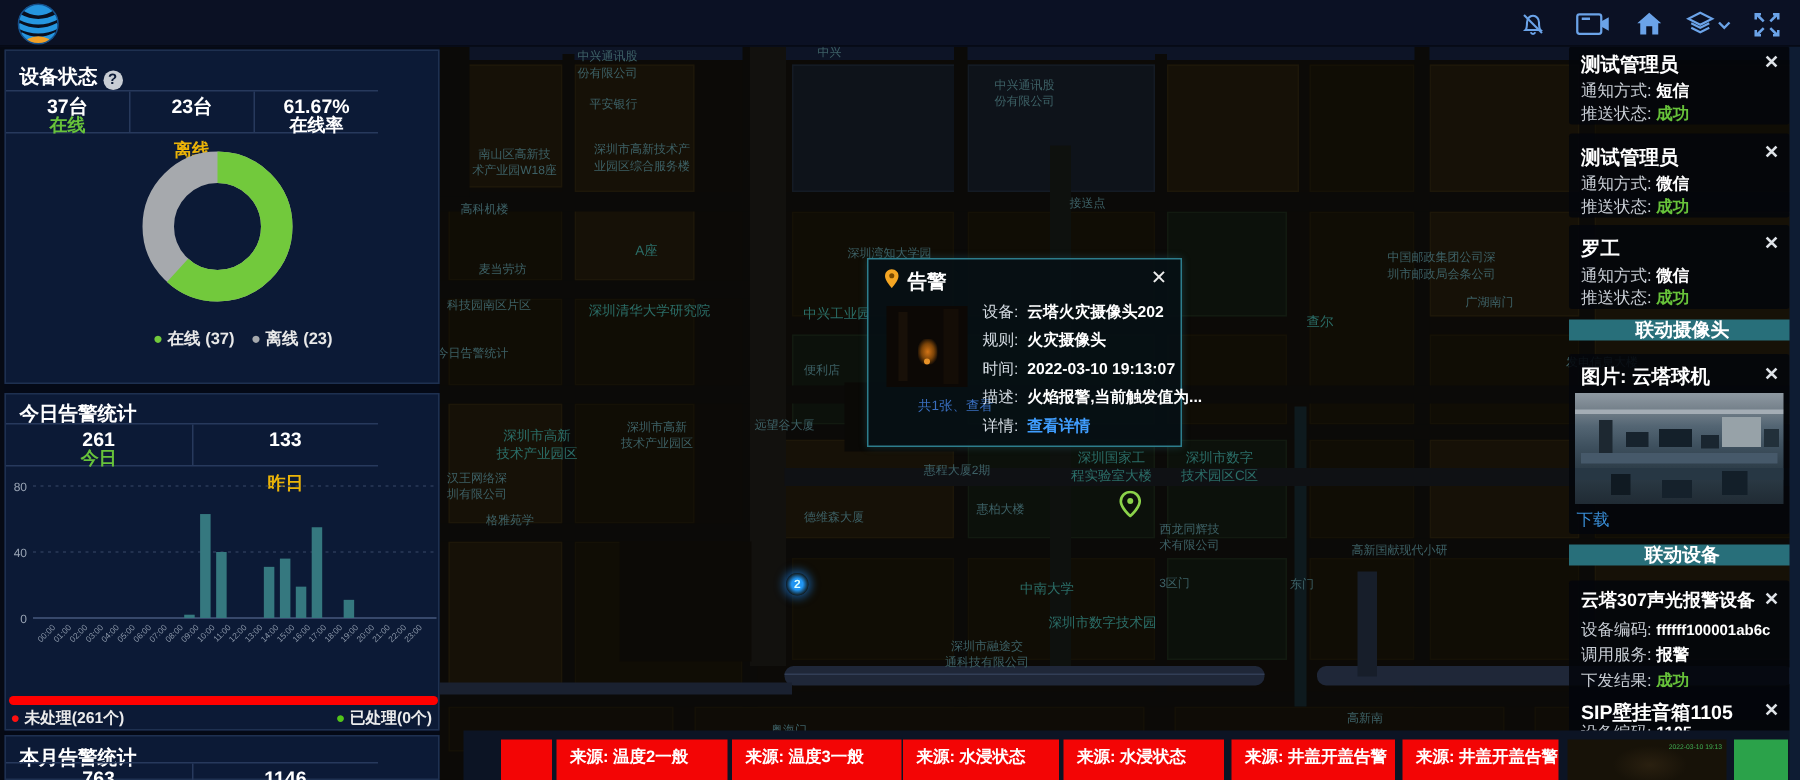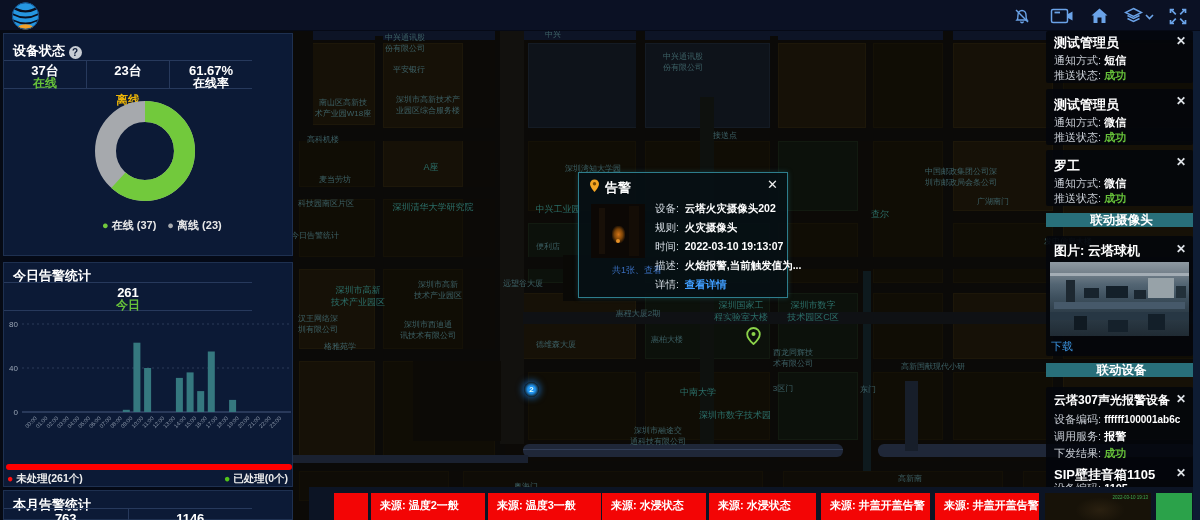--- a/index.html
+++ b/index.html
@@ -120,21 +120,20 @@
     <div class="lbl" style="left:75px;top:63px;width:120px;">深圳市高新技术产<br>业园区综合服务楼</div>
     <div class="lbl" style="left:-30px;top:103px;width:120px;">高科机楼</div>
     <div class="lbl" style="left:-18px;top:143px;width:120px;">麦当劳坊</div>
     <div class="lblt" style="left:78px;top:130px;width:120px;">A座</div>
     <div class="lbl" style="left:-27px;top:167px;width:120px;">科技园南区片区</div>
     <div class="lblt" style="left:80px;top:170px;width:120px;">深圳清华大学研究院</div>
     <div class="lbl" style="left:-38px;top:199px;width:120px;">今日告警统计</div>
     <div class="lblt" style="left:5px;top:253px;width:120px;">深圳市高新<br>技术产业园区</div>
     <div class="lbl" style="left:-35px;top:282px;width:120px;">汉王网络深<br>圳有限公司</div>
     <div class="lbl" style="left:-13px;top:310px;width:120px;">格雅苑学</div>
-    <div class="lbl" style="left:75px;top:288px;width:120px;">深圳市西迪通<br>讯技术有限公司</div>
     <div class="lbl" style="left:85px;top:248px;width:120px;">深圳市高新<br>技术产业园区</div>
     <div class="lblt" style="left:205px;top:172px;width:120px;">中兴工业园</div>
     <div class="lbl" style="left:195px;top:210px;width:120px;">便利店</div>
     <div class="lbl" style="left:170px;top:247px;width:120px;">远望谷大厦</div>
     <div class="lbl" style="left:203px;top:308px;width:120px;">德维森大厦</div>
     <div class="lbl" style="left:240px;top:132px;width:120px;">深圳湾知大学园</div>
     <div class="lbl" style="left:330px;top:20px;width:120px;">中兴通讯股<br>份有限公司</div>
     <div class="lbl" style="left:372px;top:99px;width:120px;">接送点</div>
     <div class="lbl" style="left:285px;top:277px;width:120px;">惠程大厦2期</div>
     <div class="lbl" style="left:314px;top:303px;width:120px;">惠柏大楼</div>
@@ -230,20 +229,24 @@
     </svg>
     <div style="position:absolute;top:184px;left:98px;font-size:11px;color:#e8e8e8;font-weight:bold;"><span style="color:#72c93c;">●</span> 在线 (37)　<span style="color:#a6a9ad;">●</span> 离线 (23)</div>
   </div>
 
   <div class="sec" style="top:229px;height:225px;">
     <div class="sectitle" style="top:4px;">今日告警统计</div>
     <div class="statrow" style="top:19px;height:29px;">
       <div class="statcell">
           <div class="statnum">261</div>
           <div class="statlab green">今日</div>
+        </div>
+      <div class="statcell">
+          <div class="statnum">133</div>
+          <div class="statlab orange">昨日</div>
         </div>
     </div>
     <svg style="position:absolute;left:0;top:26px;" width="288" height="128" viewBox="0 0 288 128">
       <text x="14" y="38" fill="#9aa5b5" font-size="8" text-anchor="end">80</text>
       <text x="14" y="82" fill="#9aa5b5" font-size="8" text-anchor="end">40</text>
       <text x="14" y="126" fill="#9aa5b5" font-size="8" text-anchor="end">0</text>
       <line x1="18" y1="35" x2="287" y2="35" stroke="#2a3a58" stroke-width="1" stroke-dasharray="2 3"></line>
       <line x1="18" y1="79" x2="287" y2="79" stroke="#2a3a58" stroke-width="1" stroke-dasharray="2 3"></line>
       <line x1="18" y1="123" x2="287" y2="123" stroke="#46597e" stroke-width="1"></line>
       <g fill="#35787f">

